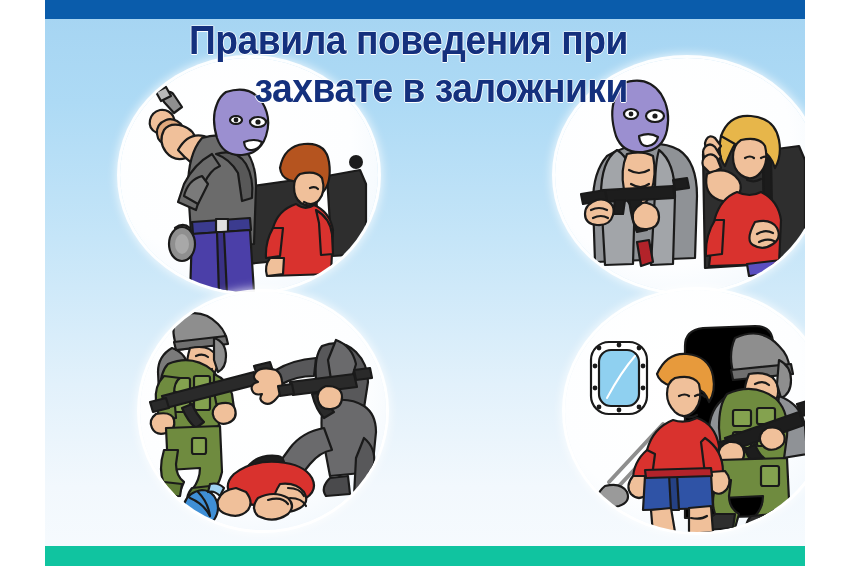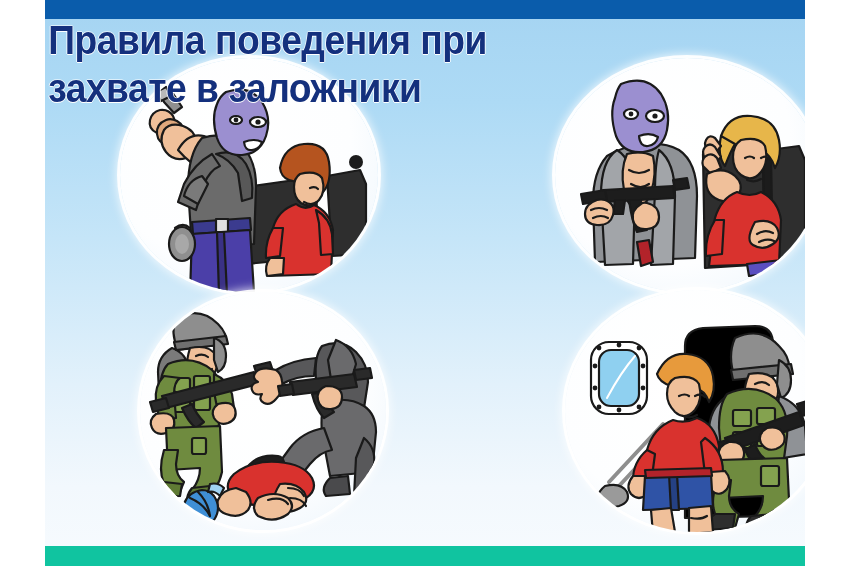--- a/index.html
+++ b/index.html
@@ -46,24 +46,24 @@
   #bottom-bar {
     position: absolute;
     left: 45px;
     top: 546px;
     width: 760px;
     height: 20px;
     background: #10c4a0;
   }
   #title-block {
     position: absolute;
-    left: 27px;
+    left: 45px;
     top: 16px;
     width: 604px;
-    text-align: left;
+    text-align: right;
     pointer-events: none;
   }
   .title-line {
     display: block;
     color: #14307d;
     font-family: "Liberation Sans Narrow", "Liberation Sans", sans-serif;
     font-weight: bold;
     font-size: 40px;
     line-height: 48px;
     letter-spacing: -0.5px;

